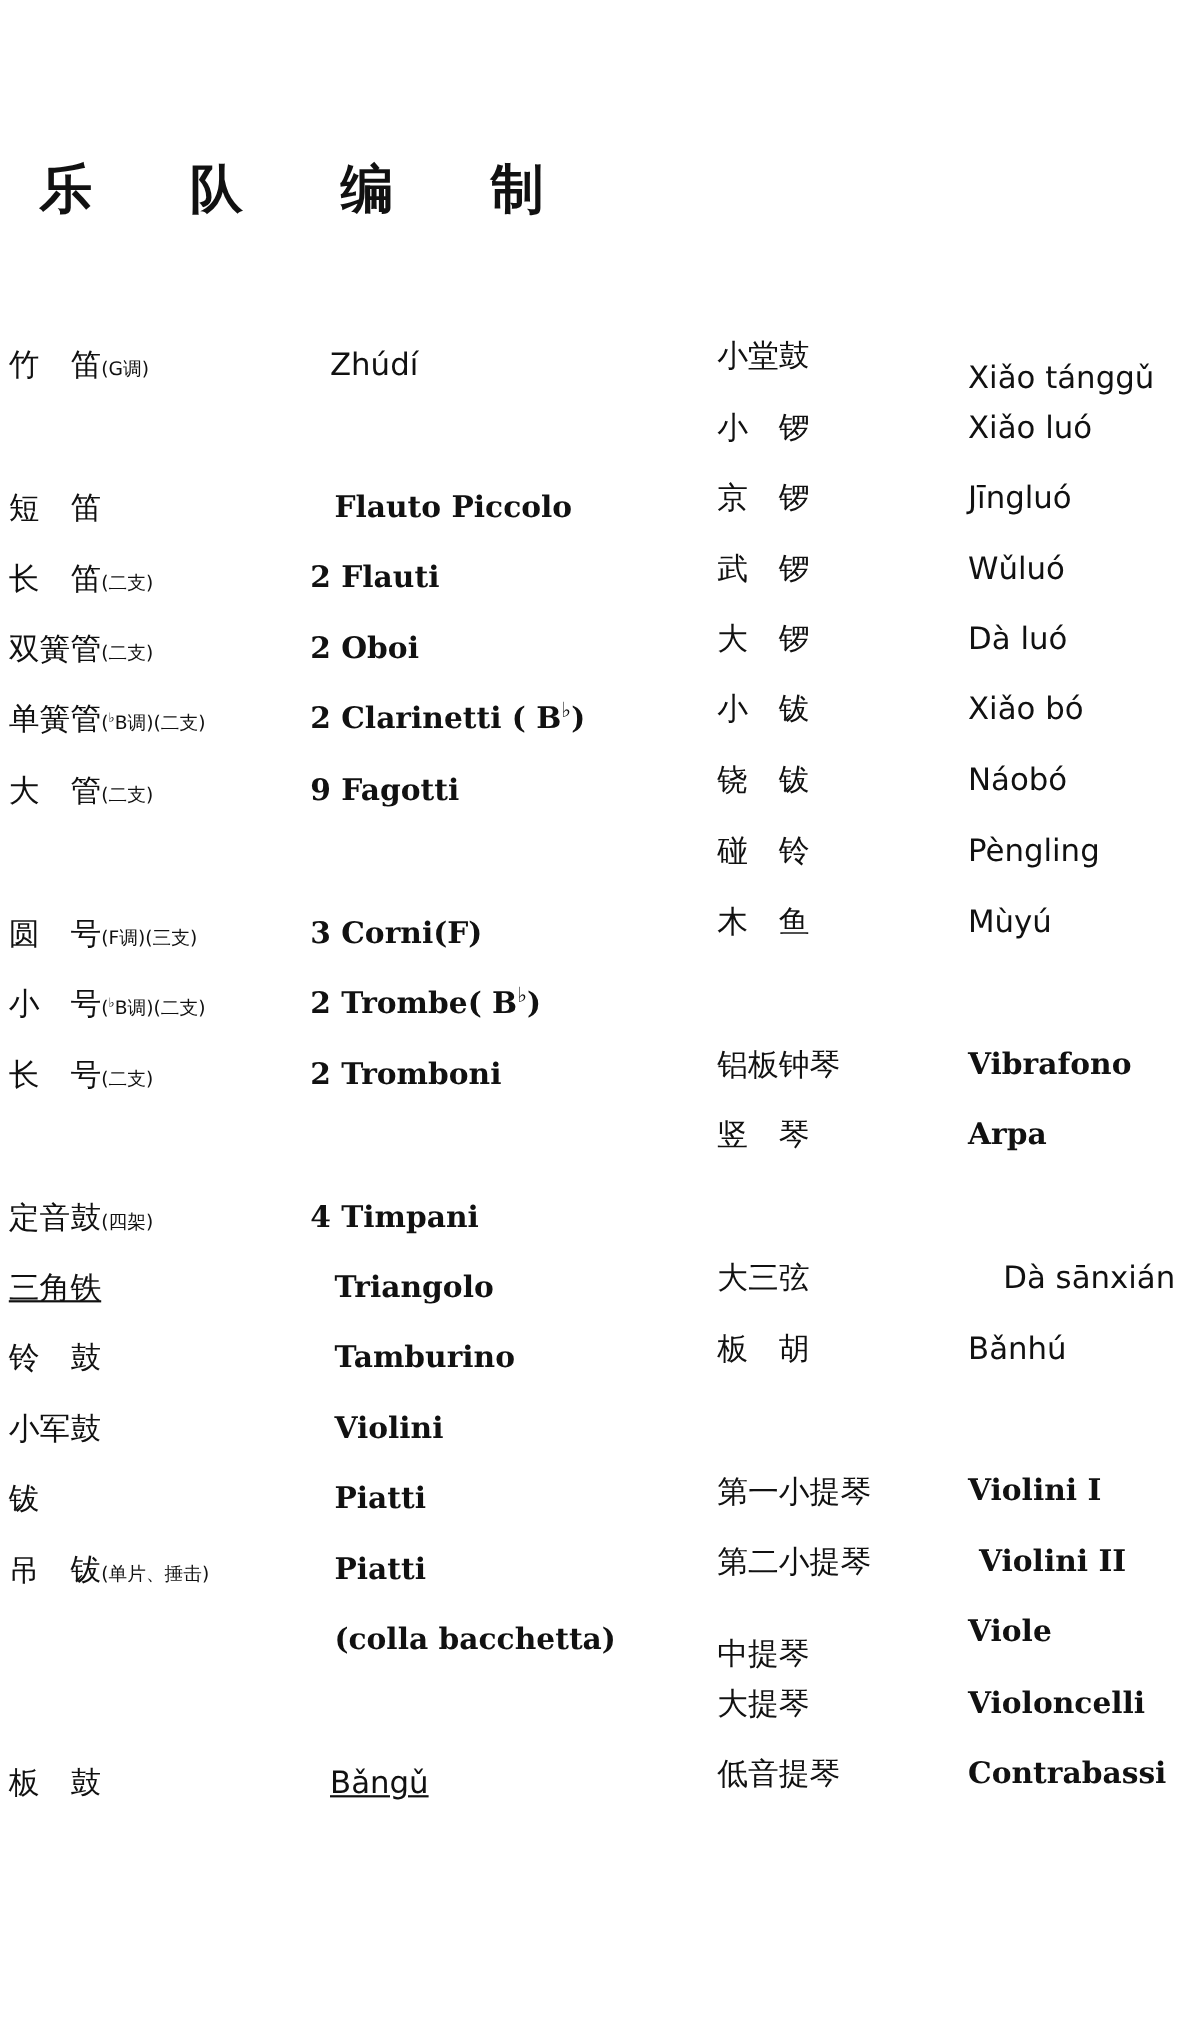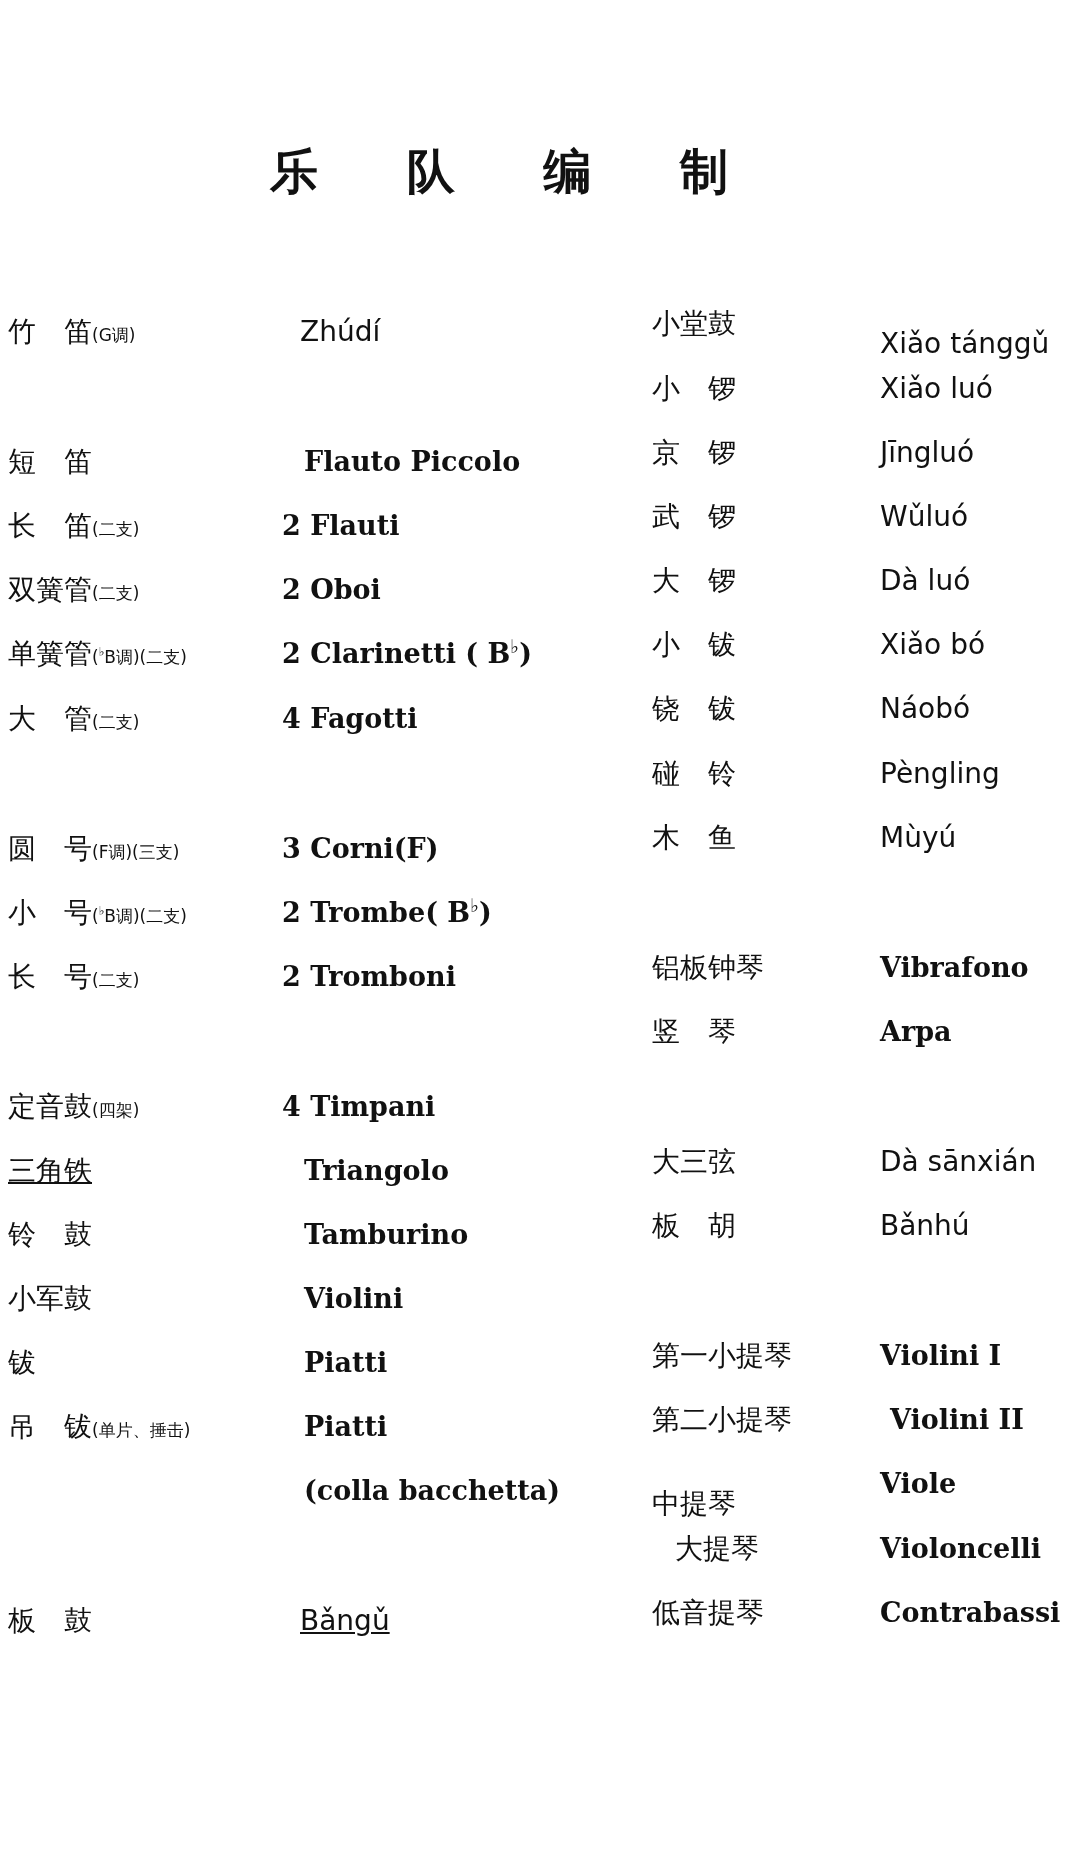--- a/index.html
+++ b/index.html
@@ -12,26 +12,25 @@
       height: 1852px;
       position: relative;
       overflow: hidden;
       color: #111111;
     }
     .title {
       position: absolute;
       top: 140px;
       left: 0;
       width: 968px;
-      text-align: center;
+      text-align: left;
       font-family: "DejaVu Sans", sans-serif;
       font-weight: bold;
       font-size: 48px;
       letter-spacing: 0;
-      padding-left: 15px;
     }
     .title span {
       display: inline-block;
       margin: 0 36px;
     }
     .cell {
       position: absolute;
       white-space: nowrap;
       line-height: 1;
     }
@@ -75,21 +74,21 @@
     <div class="cell py" style="left: 300px; top: 318px;">Zhúdí</div>
     <div class="cell cn" style="left: 8px; top: 448px;">短　笛</div>
     <div class="cell it" style="left: 304px; top: 448px;">Flauto Piccolo</div>
     <div class="cell cn" style="left: 8px; top: 512px;">长　笛<span class="note">(二支)</span></div>
     <div class="cell it" style="left: 282px; top: 512px;">2 Flauti</div>
     <div class="cell cn" style="left: 8px; top: 576px;">双簧管<span class="note">(二支)</span></div>
     <div class="cell it" style="left: 282px; top: 576px;">2 Oboi</div>
     <div class="cell cn" style="left: 8px; top: 640px;">单簧管<span class="note">(<sup class="flat">♭</sup>B调)(二支)</span></div>
     <div class="cell it" style="left: 282px; top: 640px;">2 Clarinetti ( B<sup class="flat">♭</sup>)</div>
     <div class="cell cn" style="left: 8px; top: 705px;">大　管<span class="note">(二支)</span></div>
-    <div class="cell it" style="left: 282px; top: 705px;">4 Fagotti</div>
+    <div class="cell it" style="left: 282px; top: 705px;">9 Fagotti</div>
     <div class="cell cn" style="left: 8px; top: 835px;">圆　号<span class="note">(F调)(三支)</span></div>
     <div class="cell it" style="left: 282px; top: 835px;">3 Corni(F)</div>
     <div class="cell cn" style="left: 8px; top: 899px;">小　号<span class="note">(<sup class="flat">♭</sup>B调)(二支)</span></div>
     <div class="cell it" style="left: 282px; top: 899px;">2 Trombe( B<sup class="flat">♭</sup>)</div>
     <div class="cell cn" style="left: 8px; top: 963px;">长　号<span class="note">(二支)</span></div>
     <div class="cell it" style="left: 282px; top: 963px;">2 Tromboni</div>
     <div class="cell cn" style="left: 8px; top: 1093px;">定音鼓<span class="note">(四架)</span></div>
     <div class="cell it" style="left: 282px; top: 1093px;">4 Timpani</div>
     <div class="cell cn" style="left: 8px; top: 1157px; text-decoration: underline;">三角铁</div>
     <div class="cell it" style="left: 304px; top: 1157px;">Triangolo</div>
@@ -122,26 +121,26 @@
     <div class="cell py" style="left: 880px; top: 695px;">Náobó</div>
     <div class="cell cn" style="left: 652px; top: 760px;">碰　铃</div>
     <div class="cell py" style="left: 880px; top: 760px;">Pèngling</div>
     <div class="cell cn" style="left: 652px; top: 824px;">木　鱼</div>
     <div class="cell py" style="left: 880px; top: 824px;">Mùyú</div>
     <div class="cell cn" style="left: 652px; top: 954px;">铝板钟琴</div>
     <div class="cell it" style="left: 880px; top: 954px;">Vibrafono</div>
     <div class="cell cn" style="left: 652px; top: 1018px;">竖　琴</div>
     <div class="cell it" style="left: 880px; top: 1018px;">Arpa</div>
     <div class="cell cn" style="left: 652px; top: 1148px;">大三弦</div>
-    <div class="cell py" style="left: 880px; top: 1148px;">Dà sānxián</div>
+    <div class="cell py" style="left: 912px; top: 1148px;">Dà sānxián</div>
     <div class="cell cn" style="left: 652px; top: 1212px;">板　胡</div>
     <div class="cell py" style="left: 880px; top: 1212px;">Bǎnhú</div>
     <div class="cell cn" style="left: 652px; top: 1342px;">第一小提琴</div>
     <div class="cell it" style="left: 880px; top: 1342px;">Violini I</div>
     <div class="cell cn" style="left: 652px; top: 1406px;">第二小提琴</div>
     <div class="cell it" style="left: 880px; top: 1406px; margin-left: 10px;">Violini II</div>
     <div class="cell cn" style="left: 652px; top: 1470px; margin-top: 20px;">中提琴</div>
     <div class="cell it" style="left: 880px; top: 1470px;">Viole</div>
-    <div class="cell cn" style="left: 652px; top: 1535px; margin-left: 23px;">大提琴</div>
+    <div class="cell cn" style="left: 652px; top: 1535px;">大提琴</div>
     <div class="cell it" style="left: 880px; top: 1535px;">Violoncelli</div>
     <div class="cell cn" style="left: 652px; top: 1599px;">低音提琴</div>
     <div class="cell it" style="left: 880px; top: 1599px;">Contrabassi</div>
   </div>
 
 </body></html>

